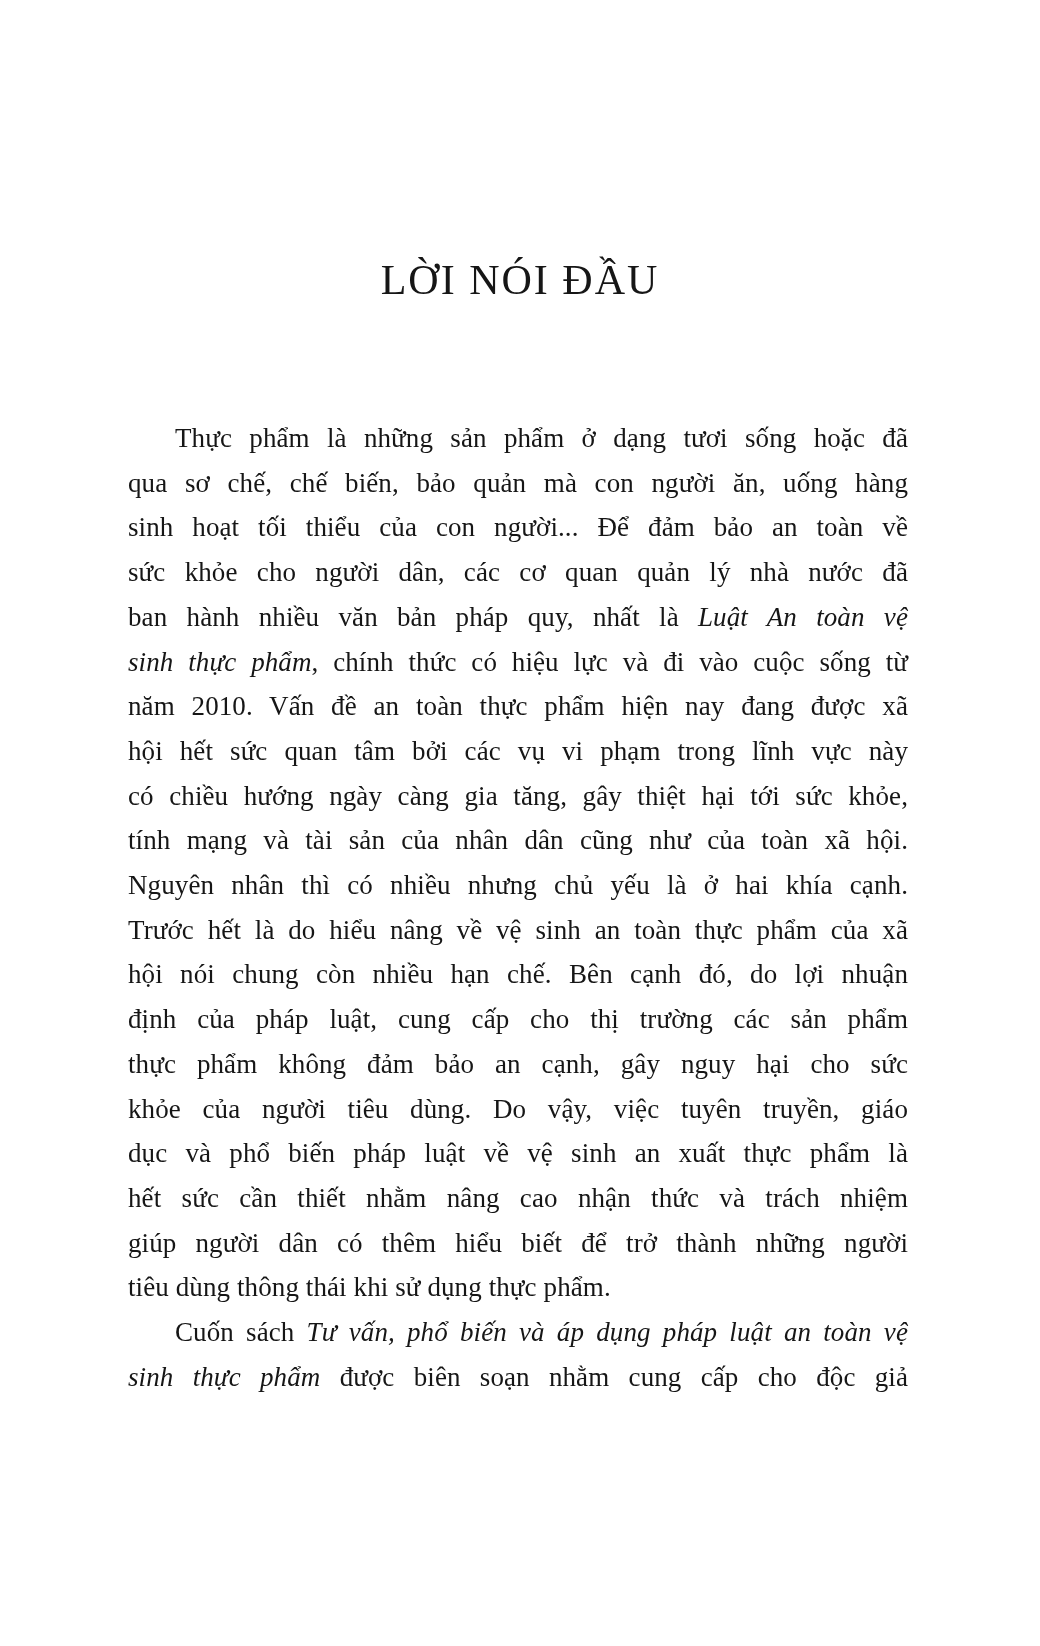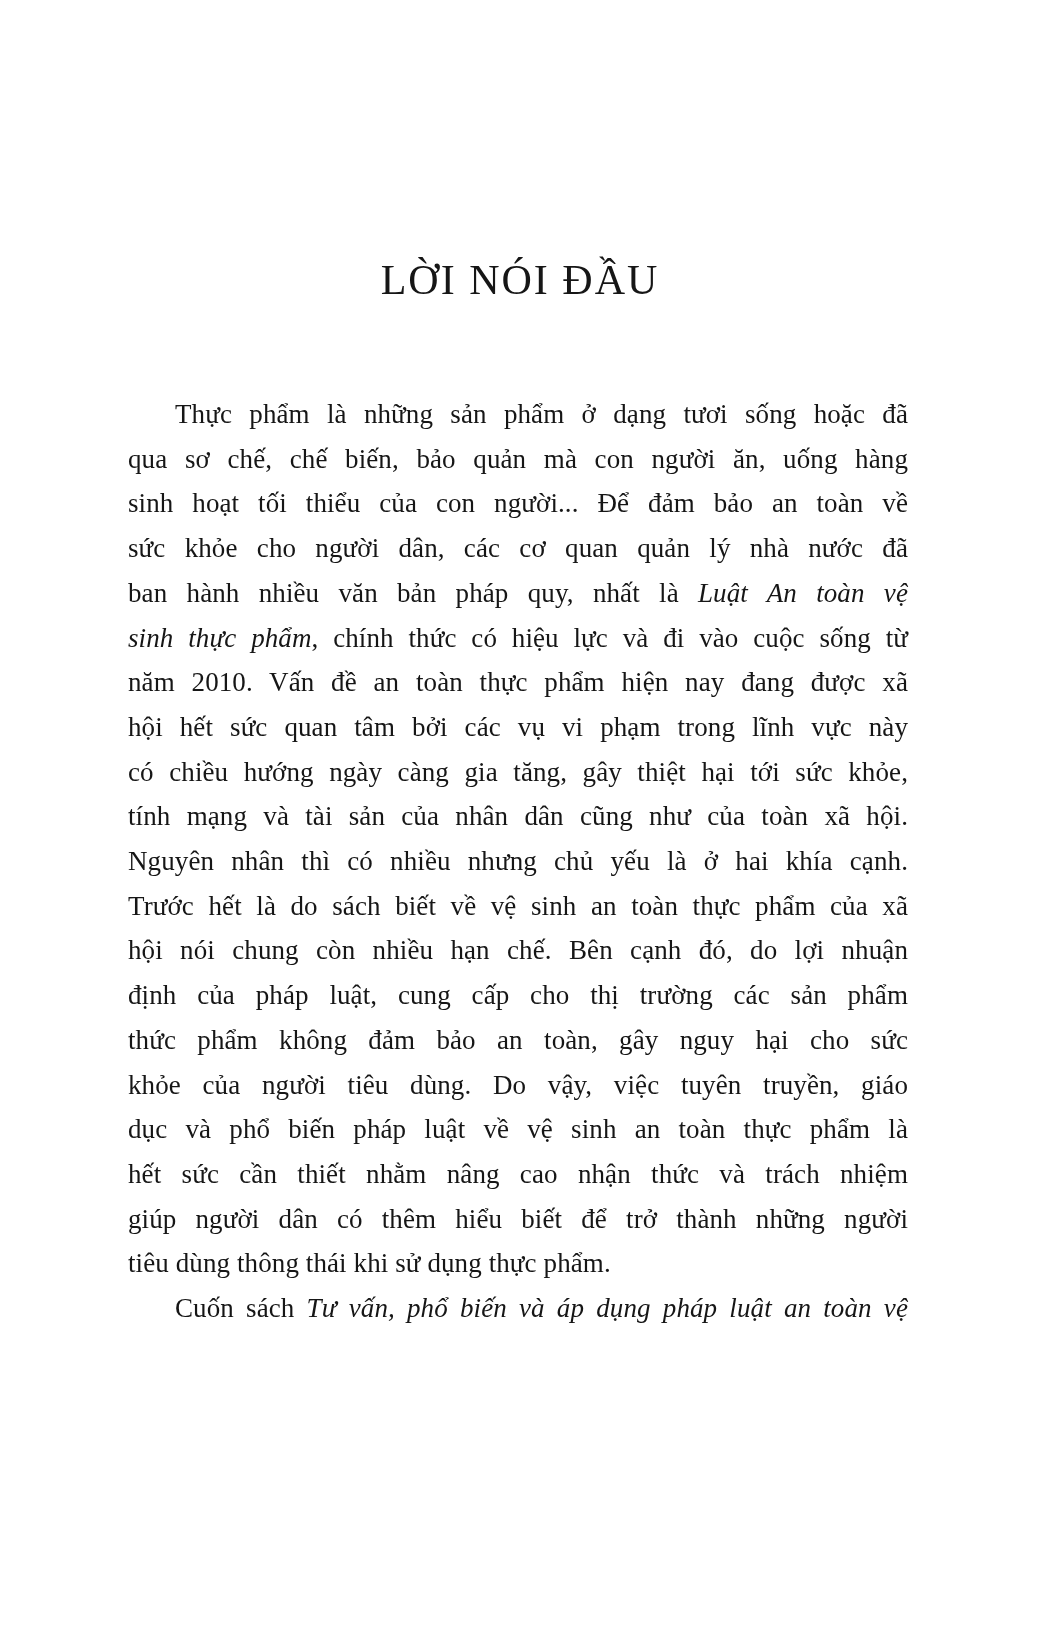--- a/index.html
+++ b/index.html
@@ -19,21 +19,21 @@
     width: 100%;
     margin: 0;
     text-align: center;
     font-size: 42px;
     font-weight: 400;
     letter-spacing: 2px;
     font-family: "Liberation Serif", "DejaVu Serif", serif;
   }
   .body-text {
     position: absolute;
-    top: 392px;
+    top: 416px;
     left: 128px;
     width: 780px;
     font-size: 27px;
     line-height: 44.7px;
     letter-spacing: 0.1px;
   }
   .line { width: 100%; }
   .line.justify {
     text-align: justify;
     text-align-last: justify;
@@ -52,24 +52,25 @@
       <div class="line justify"><span>qua sơ chế, chế biến, bảo quản mà con người ăn, uống hàng</span></div>
       <div class="line justify"><span>sinh hoạt tối thiểu của con người... Để đảm bảo an toàn về</span></div>
       <div class="line justify"><span>sức khỏe cho người dân, các cơ quan quản lý nhà nước đã</span></div>
       <div class="line justify"><span>ban hành nhiều văn bản pháp quy, nhất là </span><em>Luật An toàn vệ</em></div>
       <div class="line justify"><em>sinh thực phẩm</em><span>, chính thức có hiệu lực và đi vào cuộc sống từ</span></div>
       <div class="line justify"><span>năm 2010. Vấn đề an toàn thực phẩm hiện nay đang được xã</span></div>
       <div class="line justify"><span>hội hết sức quan tâm bởi các vụ vi phạm trong lĩnh vực này</span></div>
       <div class="line justify"><span>có chiều hướng ngày càng gia tăng, gây thiệt hại tới sức khỏe,</span></div>
       <div class="line justify"><span>tính mạng và tài sản của nhân dân cũng như của toàn xã hội.</span></div>
       <div class="line justify"><span>Nguyên nhân thì có nhiều nhưng chủ yếu là ở hai khía cạnh.</span></div>
-      <div class="line justify"><span>Trước hết là do sách biết về vệ sinh an toàn thực phẩm của xã</span></div>
+      <div class="line justify"><span>Trước hết là do hiểu nâng về vệ sinh an toàn thực phẩm của xã</span></div>
       <div class="line justify"><span>hội nói chung còn nhiều hạn chế. Bên cạnh đó, do lợi nhuận</span></div>
       <div class="line justify"><span>định của pháp luật, cung cấp cho thị trường các sản phẩm</span></div>
-      <div class="line justify"><span>thức phẩm không đảm bảo an toàn, gây nguy hại cho sức</span></div>
+      <div class="line justify"><span>thực phẩm không đảm bảo an cạnh, gây nguy hại cho sức</span></div>
       <div class="line justify"><span>khỏe của người tiêu dùng. Do vậy, việc tuyên truyền, giáo</span></div>
-      <div class="line justify"><span>dục và phổ biến pháp luật về vệ sinh an toàn thực phẩm là</span></div>
+      <div class="line justify"><span>dục và phổ biến pháp luật về vệ sinh an xuất thực phẩm là</span></div>
       <div class="line justify"><span>hết sức cần thiết nhằm nâng cao nhận thức và trách nhiệm</span></div>
       <div class="line justify"><span>giúp người dân có thêm hiểu biết để trở thành những người</span></div>
       <div class="line"><span>tiêu dùng thông thái khi sử dụng thực phẩm.</span></div>
       <div class="line indent justify"><span>Cuốn sách </span><em>Tư vấn, phổ biến và áp dụng pháp luật an toàn vệ</em></div>
+      <div class="line justify"><em>sinh thực phẩm</em><span> được biên soạn nhằm cung cấp cho độc giả</span></div>
     </div>
 </div>
 
 </body></html>

